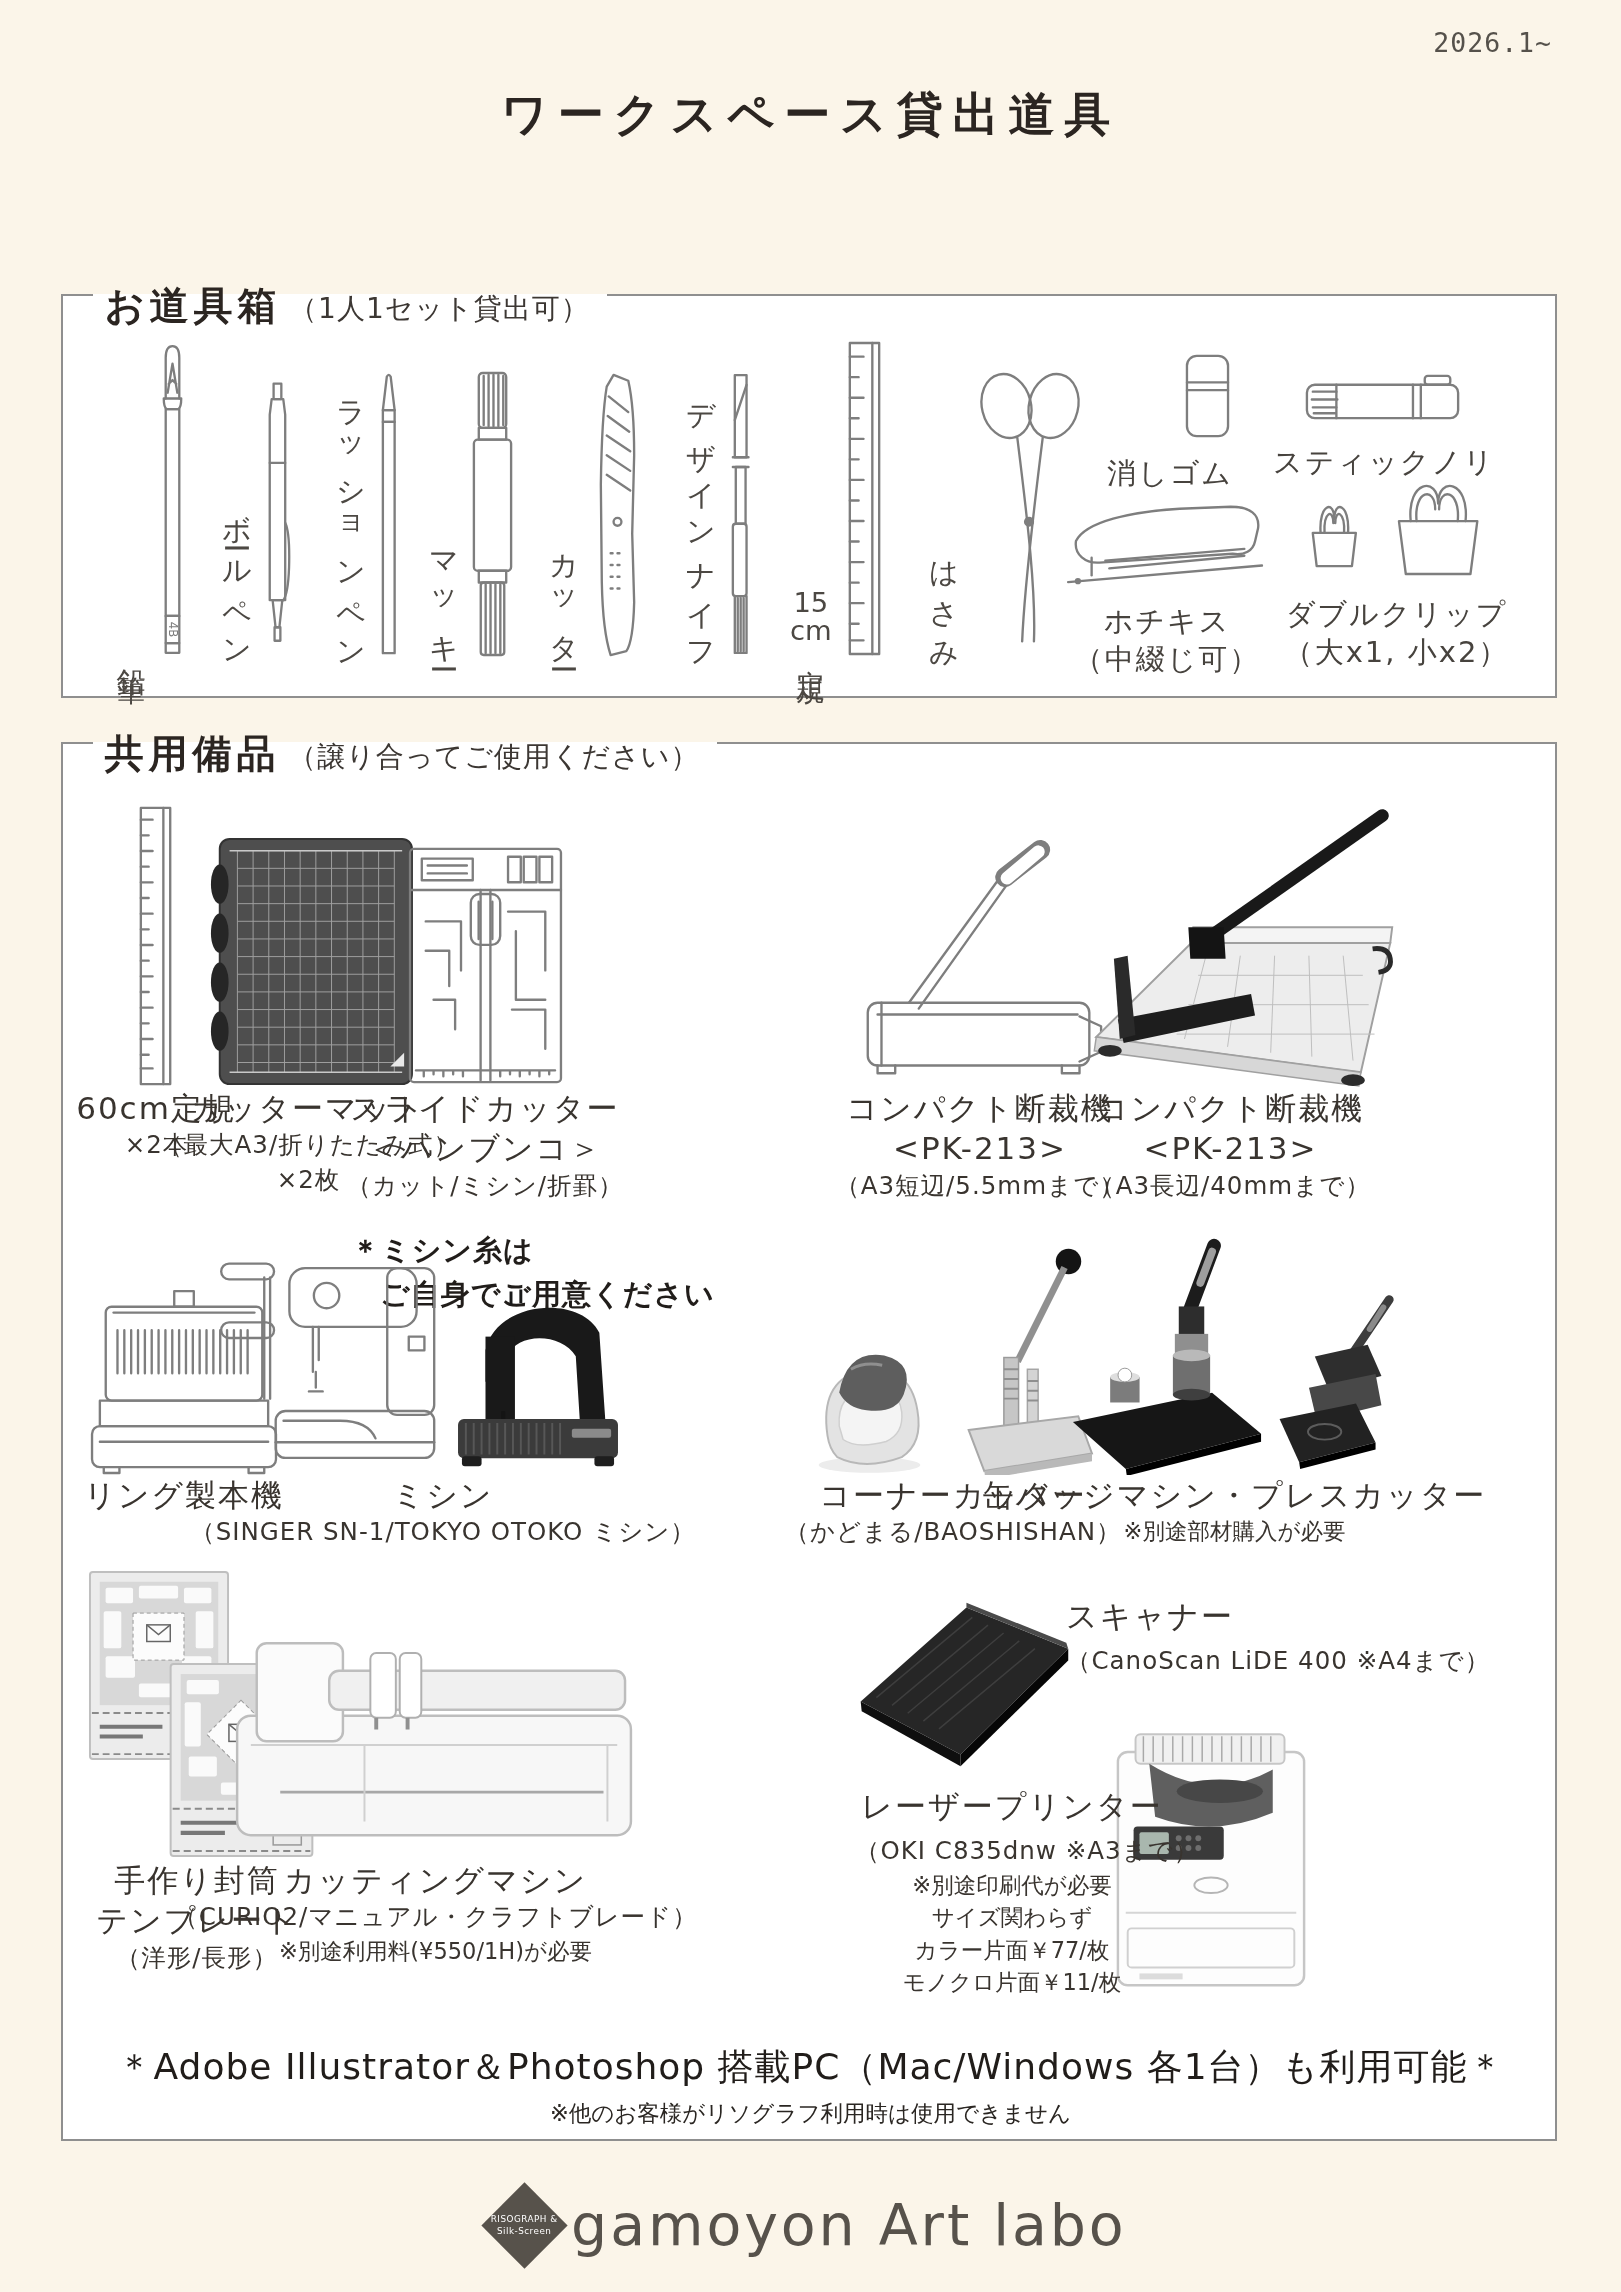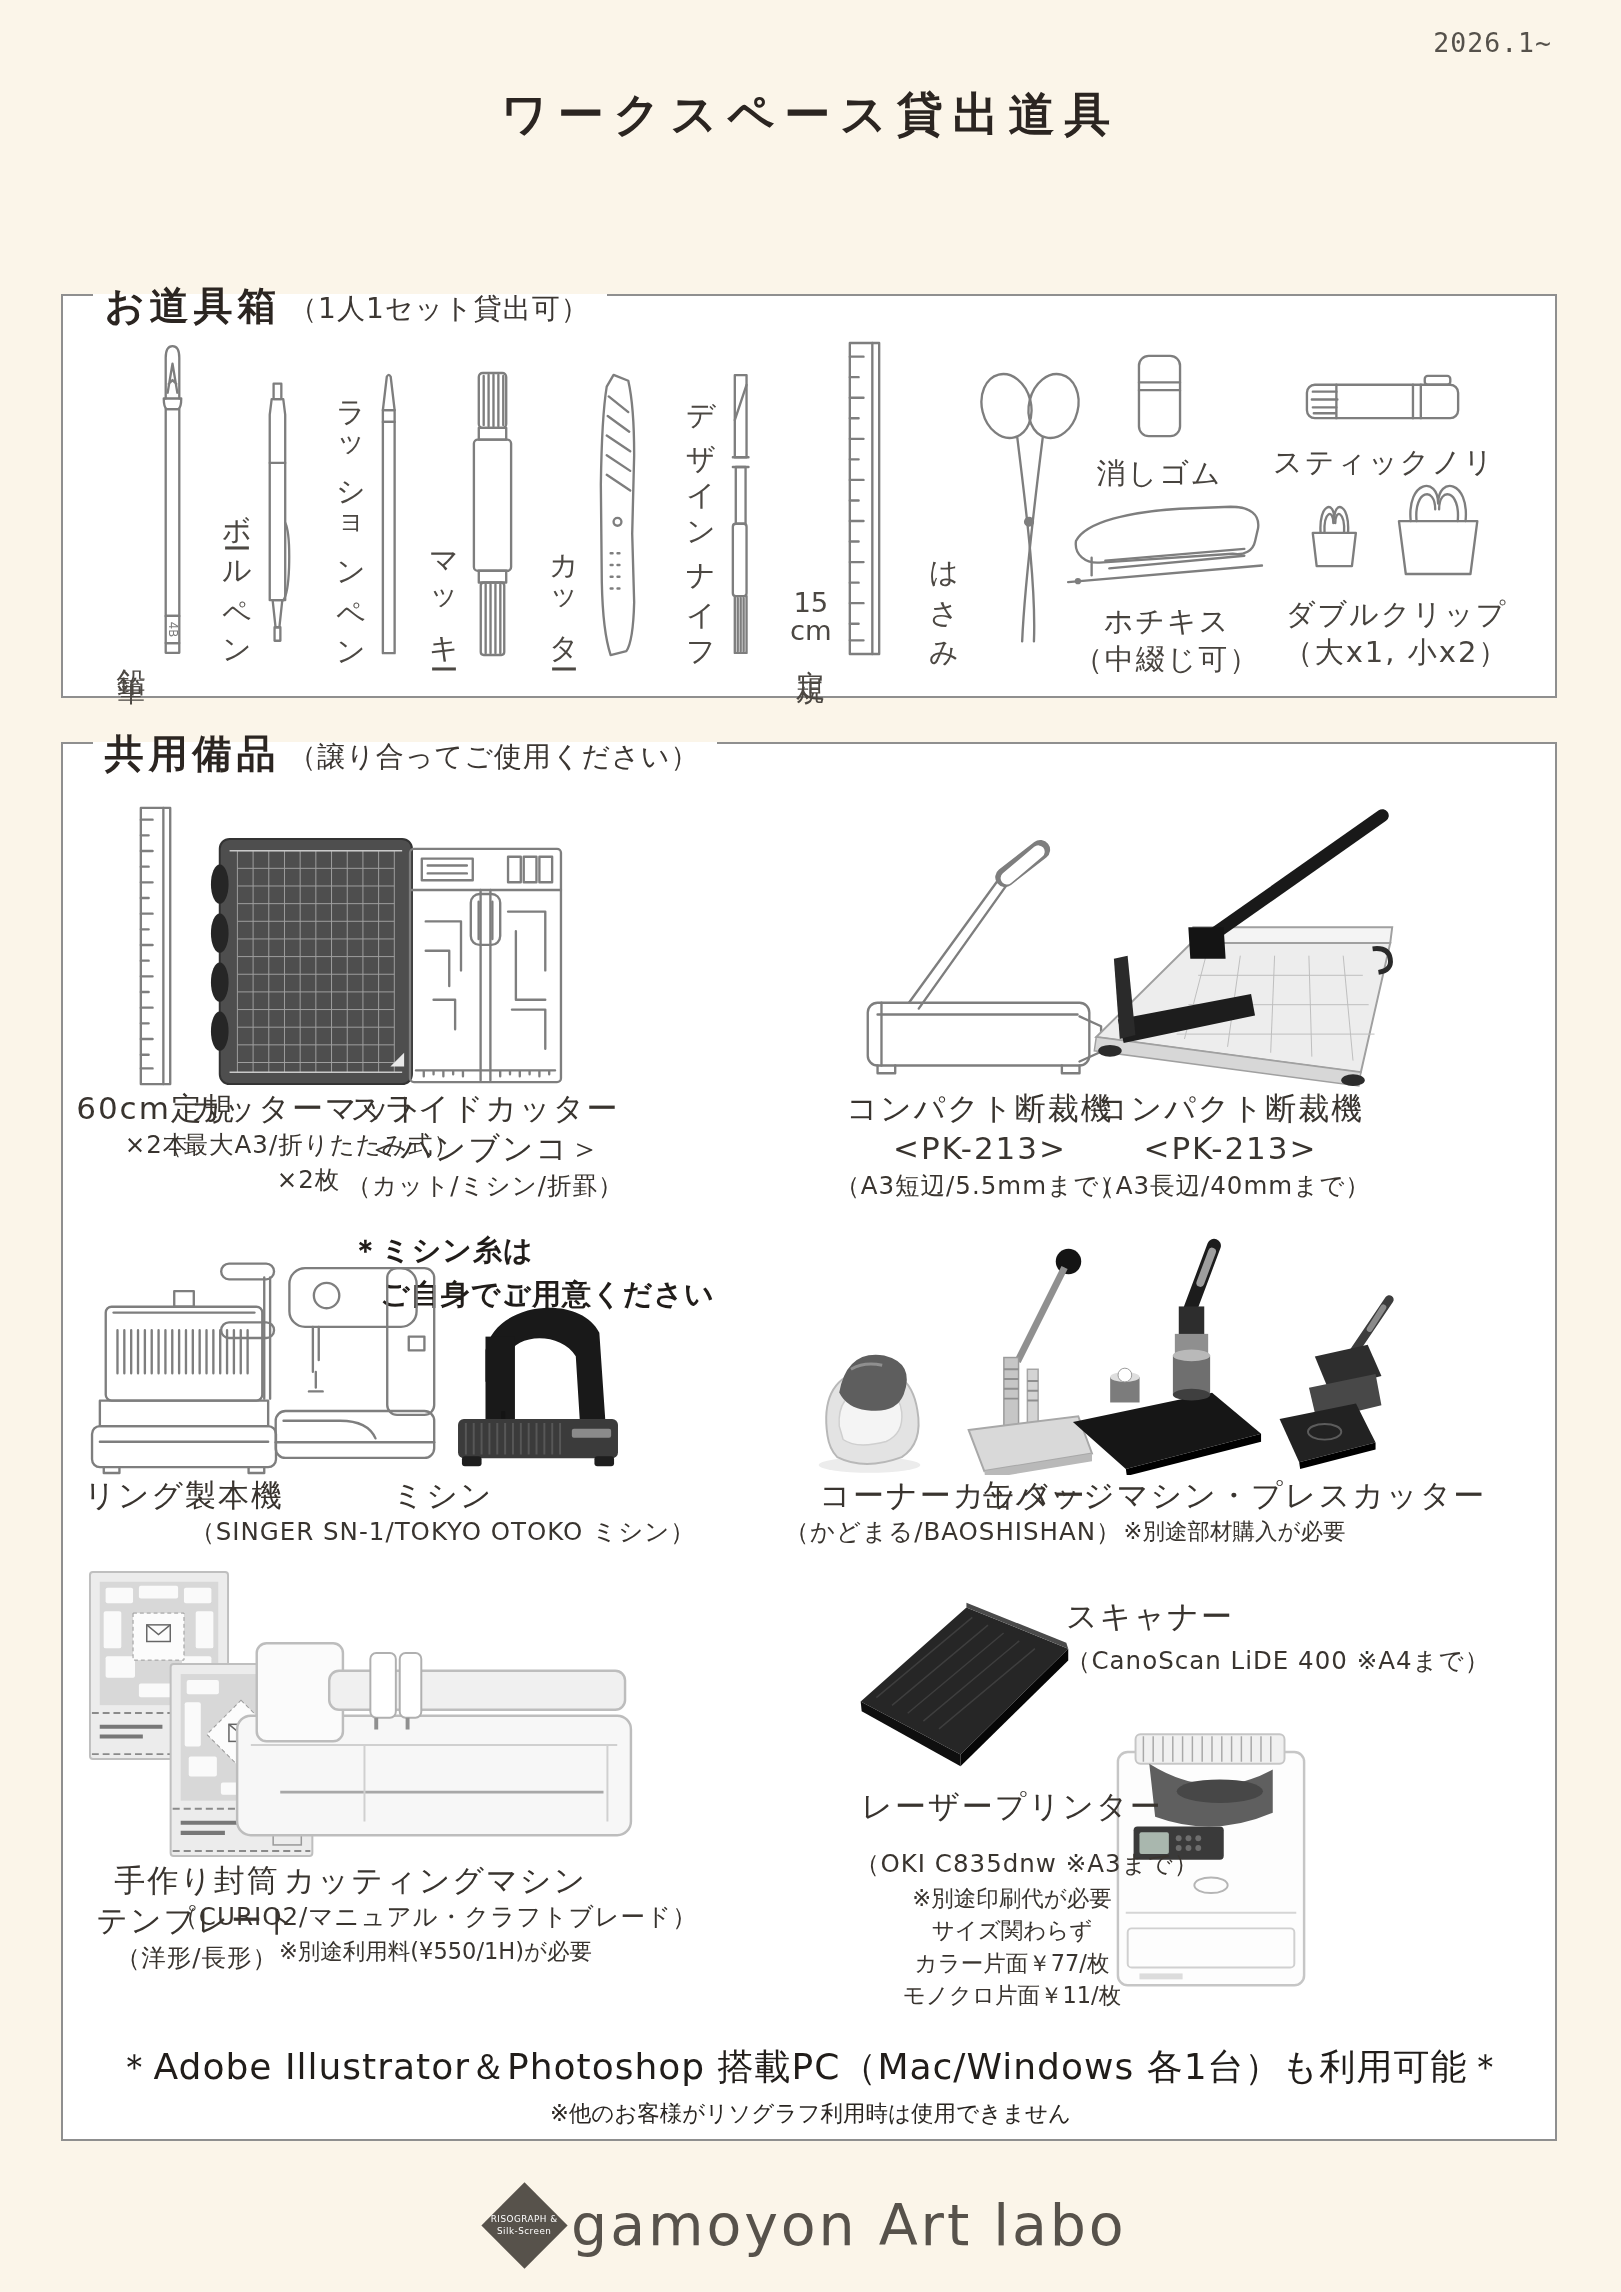--- a/index.html
+++ b/index.html
@@ -154,21 +154,21 @@
     <span class="vlabel">はさみ</span>
     <svg class="ln" width="123" height="304" viewBox="0 0 125 310">
       <ellipse cx="38" cy="50" rx="25" ry="33" transform="rotate(-14 38 50)"></ellipse>
       <ellipse cx="86" cy="50" rx="25" ry="33" transform="rotate(14 86 50)"></ellipse>
       <path d="M49,82 C60,170 68,240 66,290"></path>
       <path d="M75,82 C64,170 56,240 54,290"></path>
       <circle cx="61" cy="168" r="4" fill="#7e7e7e"></circle>
     </svg>
   </div>
 
-  <div class="tb-col" style="left:1086px;top:351px;width:147px;">
+  <div class="tb-col" style="left:1086px;top:351px;width:147px;align-items:flex-end;">
     <svg class="ln" width="51" height="90" viewBox="0 0 52 92">
       <rect x="5" y="5" width="42" height="82" rx="10"></rect>
       <path d="M5,32 h42 M5,40 h42"></path>
     </svg>
     <span class="cap">消しゴム</span>
   </div>
 
   <div class="tb-col" style="left:1264px;top:369px;width:240px;">
     <svg class="ln" width="162" height="61" viewBox="0 0 165 62">
       <rect x="4" y="16" width="154" height="34" rx="8"></rect>
@@ -512,21 +512,21 @@
         <circle cx="84" cy="150" r="3"></circle>
         <circle cx="94" cy="150" r="3"></circle>
       </g>
     <ellipse cx="107" cy="188" rx="17" ry="8" fill="none" stroke="#b5b5b5" stroke-width="2"></ellipse>
     <path d="M20,216 h174" stroke="#d5d5d5" stroke-width="2"></path>
     <rect x="22" y="232" width="170" height="40" rx="4" fill="none" stroke="#d0d0d0" stroke-width="2"></rect>
     <rect x="34" y="278" width="44" height="6" fill="#dcdcdc"></rect>
   </svg>
   <div style="position:absolute;left:855px;top:1786px;width:314px;text-align:center;">
     <div class="sh-name">レーザープリンター</div>
-    <div class="sh-sub" style="margin-top:21px;">（OKI C835dnw ※A3まで）</div>
+    <div class="sh-sub" style="margin-top:8px;">（OKI C835dnw ※A3まで）</div>
     <div class="sh-note">※別途印刷代が必要</div>
     <div class="sh-note">サイズ関わらず</div>
     <div class="sh-note">カラー片面￥77/枚</div>
     <div class="sh-note">モノクロ片面￥11/枚</div>
   </div>
 
   <div class="pc-note">＊Adobe Illustrator＆Photoshop 搭載PC（Mac/Windows 各1台）も利用可能＊</div>
   <div class="pc-subnote">※他のお客様がリソグラフ利用時は使用できません</div>
 
   <div class="footer">

